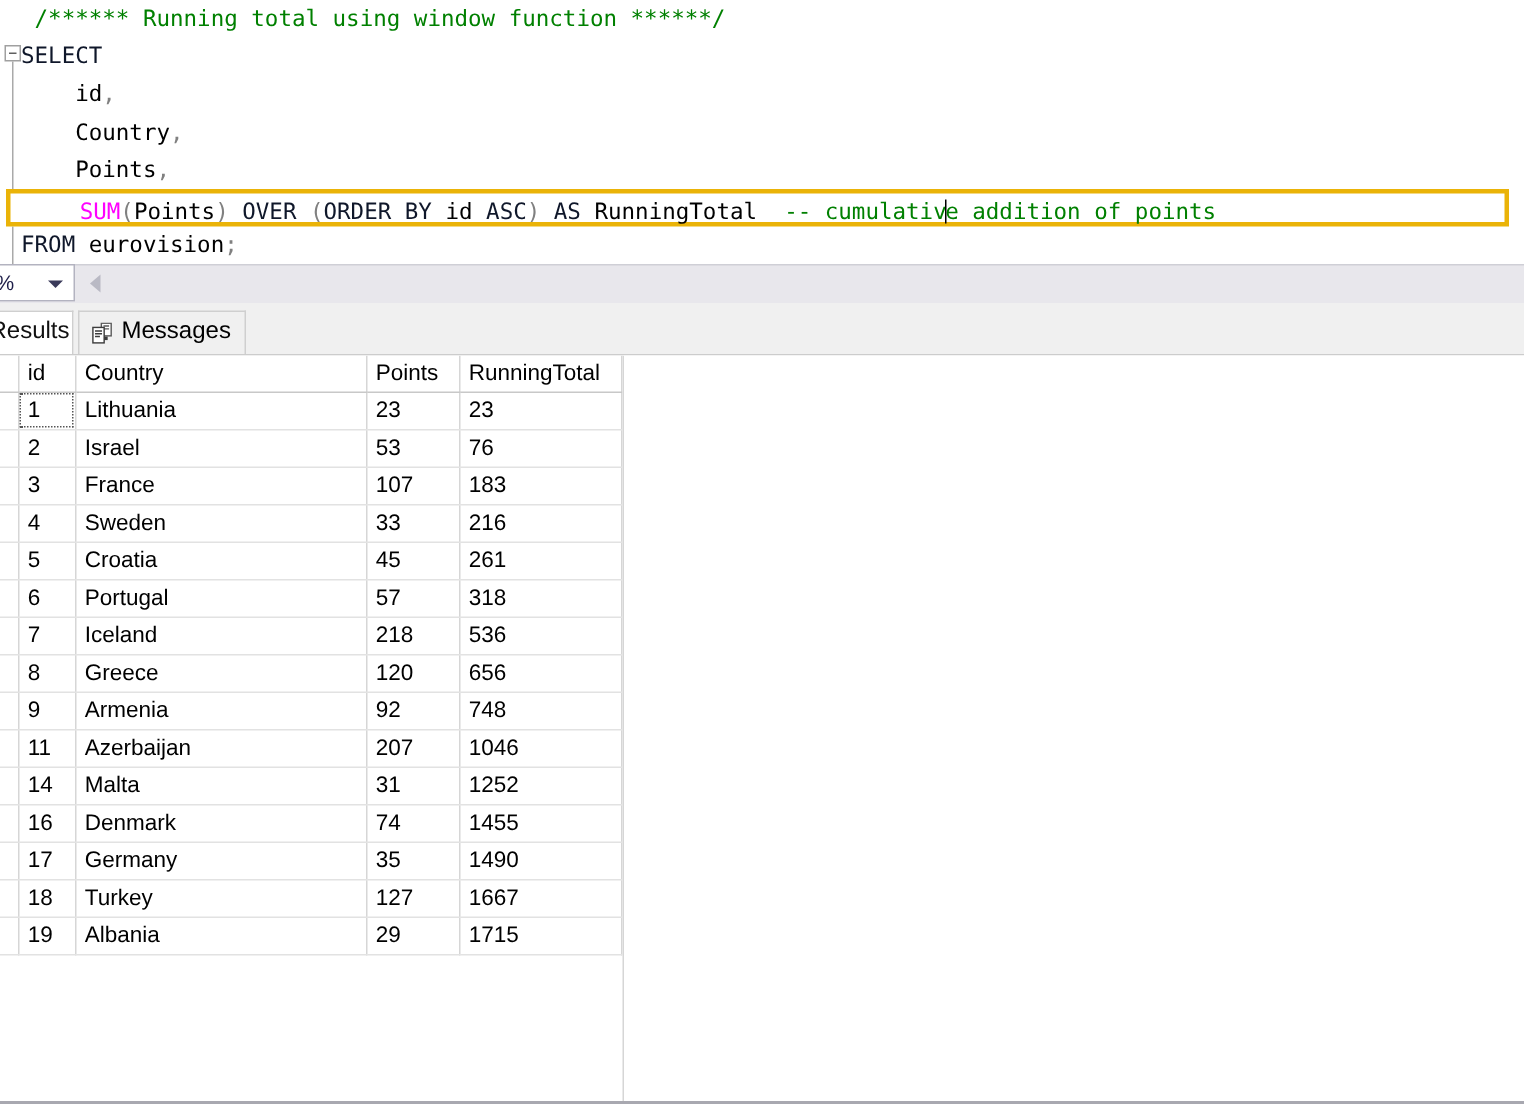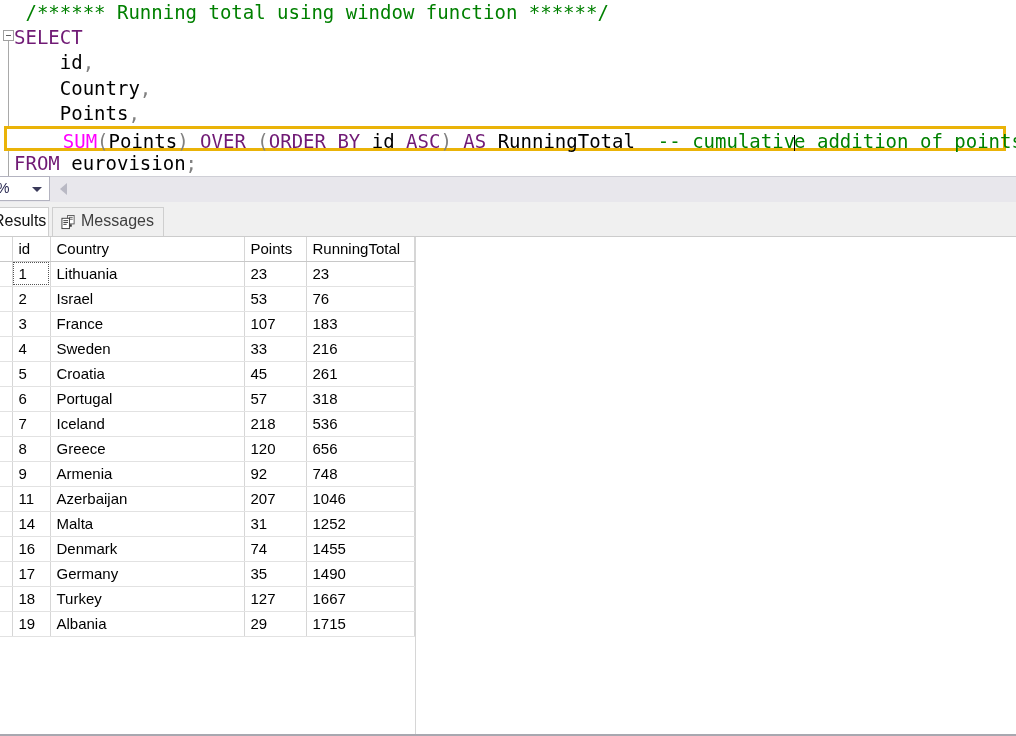--- a/index.html
+++ b/index.html
@@ -60,39 +60,39 @@
     height: 135px;
     background: #a9a9a9;
   }
 
   #code {
     position: absolute;
     left: 14px;
     top: 0;
     width: 1002px;
     font-family: "DejaVu Sans Mono", "Liberation Mono", monospace;
-    font-size: 19px;
+    font-size: 15px;
     line-height: 25.2px;
     white-space: pre;
     color: #000000;
   }
   .cline {
     height: 25.2px;
     position: relative;
   }
   
   .cline.current {
     background: #ffffff;
     border: 3px solid #eab308;
     box-sizing: border-box;
     margin-left: -10px;
     padding-left: 10px;
     width: 1002px;
   }
-  .k   { color: #701a75; }   
+  .k   { color: #0f172a; }   
   .fn  { color: #ff00ff; }   
   .cm  { color: #008000; }   
   .pn  { color: #808080; }   
   .id  { color: #000000; }
 
   #caret {
     display: inline-block;
     width: 0;
     border-left: 1px solid #000000;
     height: 16px;
@@ -171,21 +171,21 @@
     white-space: nowrap;
   }
   .rtab.active {
     background: #ffffff;
     border-color: #cfcfcf;
     color: #111111;
   }
   .rtab.inactive {
     background: #f0f0f0;
     border-color: #cfcfcf;
-    color: #404040;
+    color: #000000;
     text-align: right;
   }
   #tab-results {
     left: -19px;
     width: 68px;
   }
   #tab-messages {
     left: 52px;
     width: 112px;
     padding-left: 28px;

